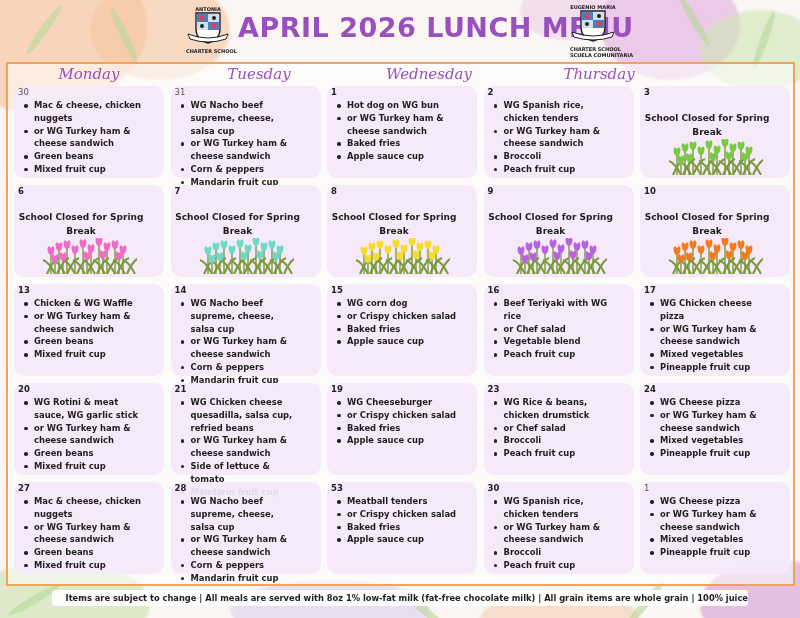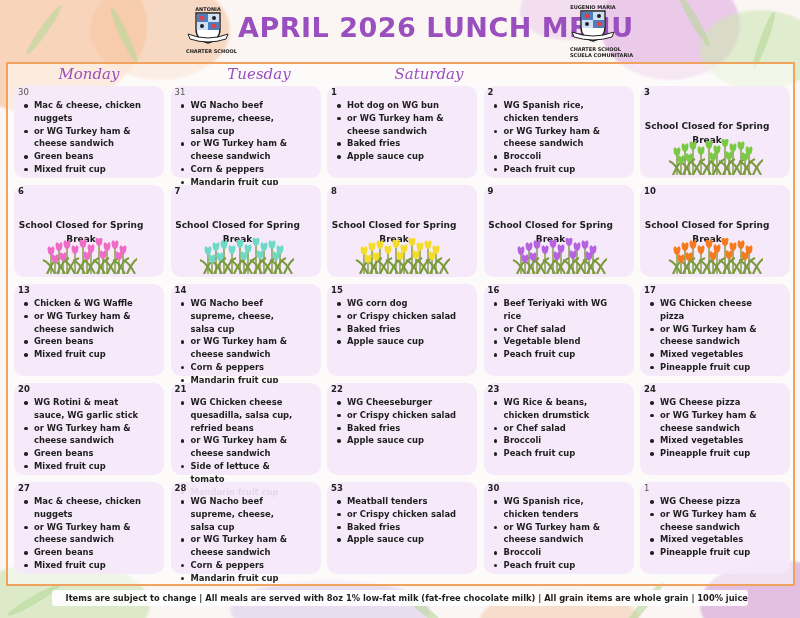--- a/index.html
+++ b/index.html
@@ -63,21 +63,21 @@
   ul.menu li {
     position: relative; padding-left: 11px; font-size: 8.4px; font-weight: bold;
     color: #1e1e1e; line-height: 12.8px;
   }
   ul.menu li::before {
     content: ""; position: absolute; left: 1px; top: 5px; width: 3.5px; height: 3.5px;
     border-radius: 50%; background: #222;
   }
   .closed-text {
     text-align: center; font-size: 9px; font-weight: bold; color: #1e1e1e;
-    line-height: 13.5px; margin-top: 22px;
+    line-height: 13.5px; margin-top: 14px;
   }
   .tulips {
     position: absolute; left: 27px; bottom: 3px; width: 96px; height: 36px;
   }
 
   
   .footer {
     position: absolute; left: 52px; top: 590px; width: 696px; height: 16px;
     background: rgba(255,255,255,.9); border-radius: 3px; z-index: 2;
     text-align: right; font-size: 8.3px; font-weight: bold; color: #1e1e1e; line-height: 16px;
@@ -143,21 +143,22 @@
     <div class="crest-cap">CHARTER SCHOOL</div>
     <div class="crest-cap">SCUELA COMUNITARIA</div>
   </div>
 </header>
 
 <div class="frame"></div>
 
 <div class="days">
   <div class="day-name">Monday</div>
   <div class="day-name">Tuesday</div>
-  <div class="day-name">Saturday</div>
+  <div class="day-name">Wednesday</div>
+  <div class="day-name">Thursday</div>
 </div>
 
 <div class="grid" id="grid">
     <div class="cell">
       <div class="date muted">30</div>
       <ul class="menu">
         <li>Mac &amp; cheese, chicken nuggets</li>
         <li>or WG Turkey ham &amp; cheese sandwich</li>
         <li>Green beans</li>
         <li>Mixed fruit cup</li>
@@ -571,21 +572,21 @@
     <div class="cell">
       <div class="date">21</div>
       <ul class="menu">
         <li>WG Chicken cheese quesadilla, salsa cup, refried beans</li>
         <li>or WG Turkey ham &amp; cheese sandwich</li>
         <li>Side of lettuce &amp; tomato</li>
         <li>Mandarin fruit cup</li>
       </ul>
     </div>
     <div class="cell">
-      <div class="date">22</div>
+      <div class="date">19</div>
       <ul class="menu">
         <li>WG Cheeseburger</li>
         <li>or Crispy chicken salad</li>
         <li>Baked fries</li>
         <li>Apple sauce cup</li>
       </ul>
     </div>
     <div class="cell">
       <div class="date">23</div>
       <ul class="menu">

